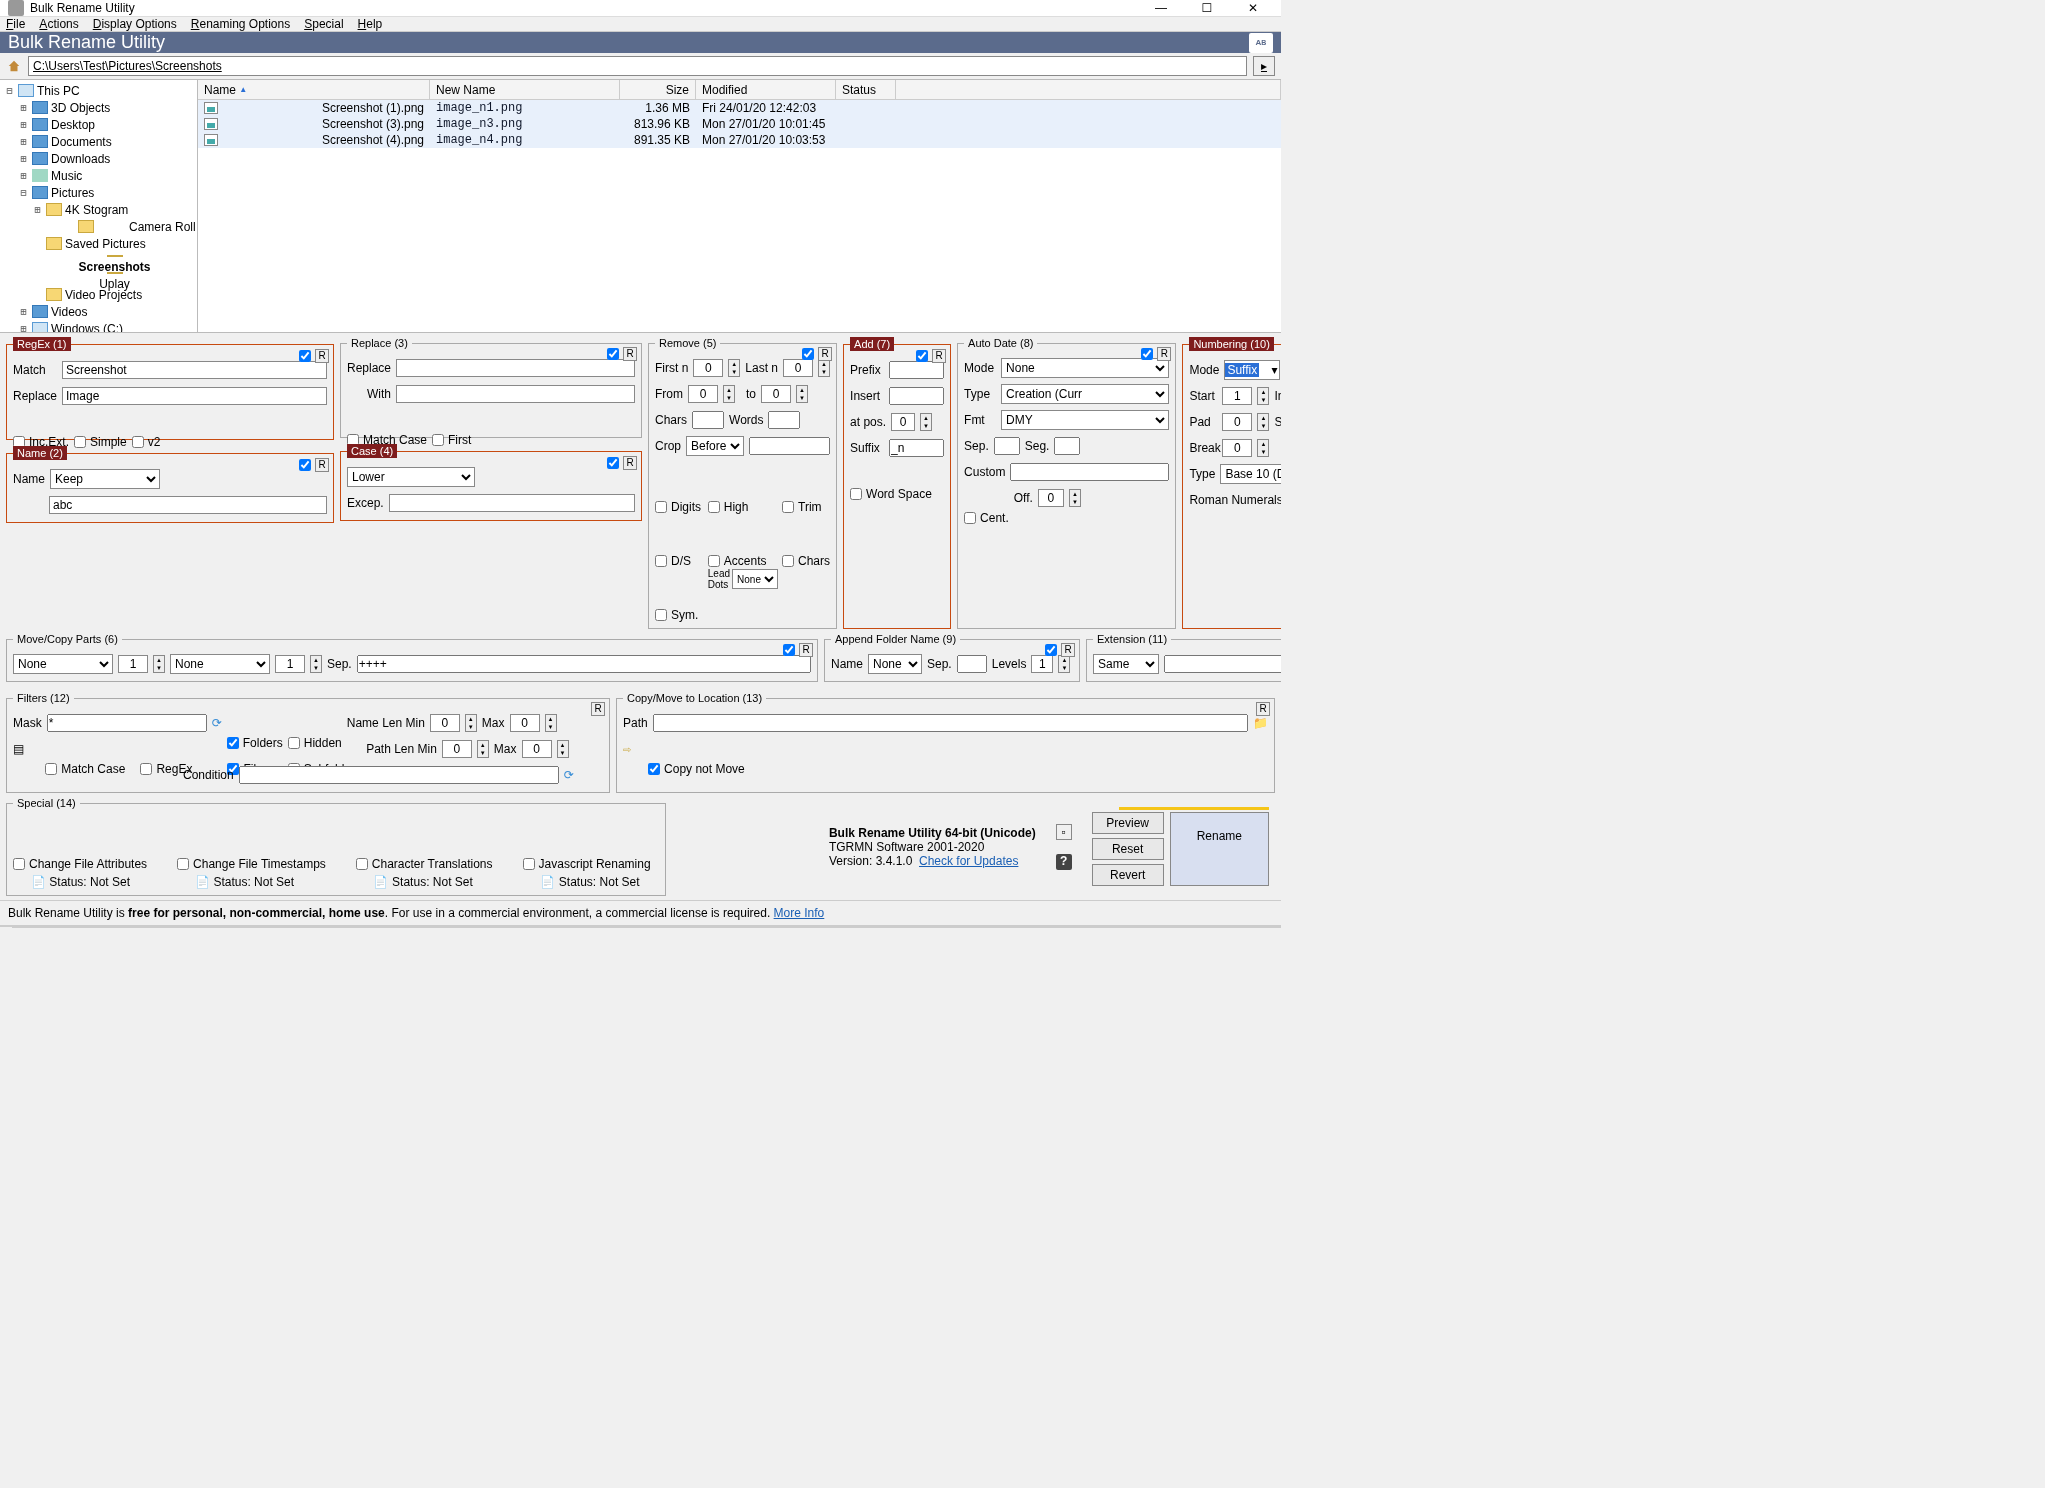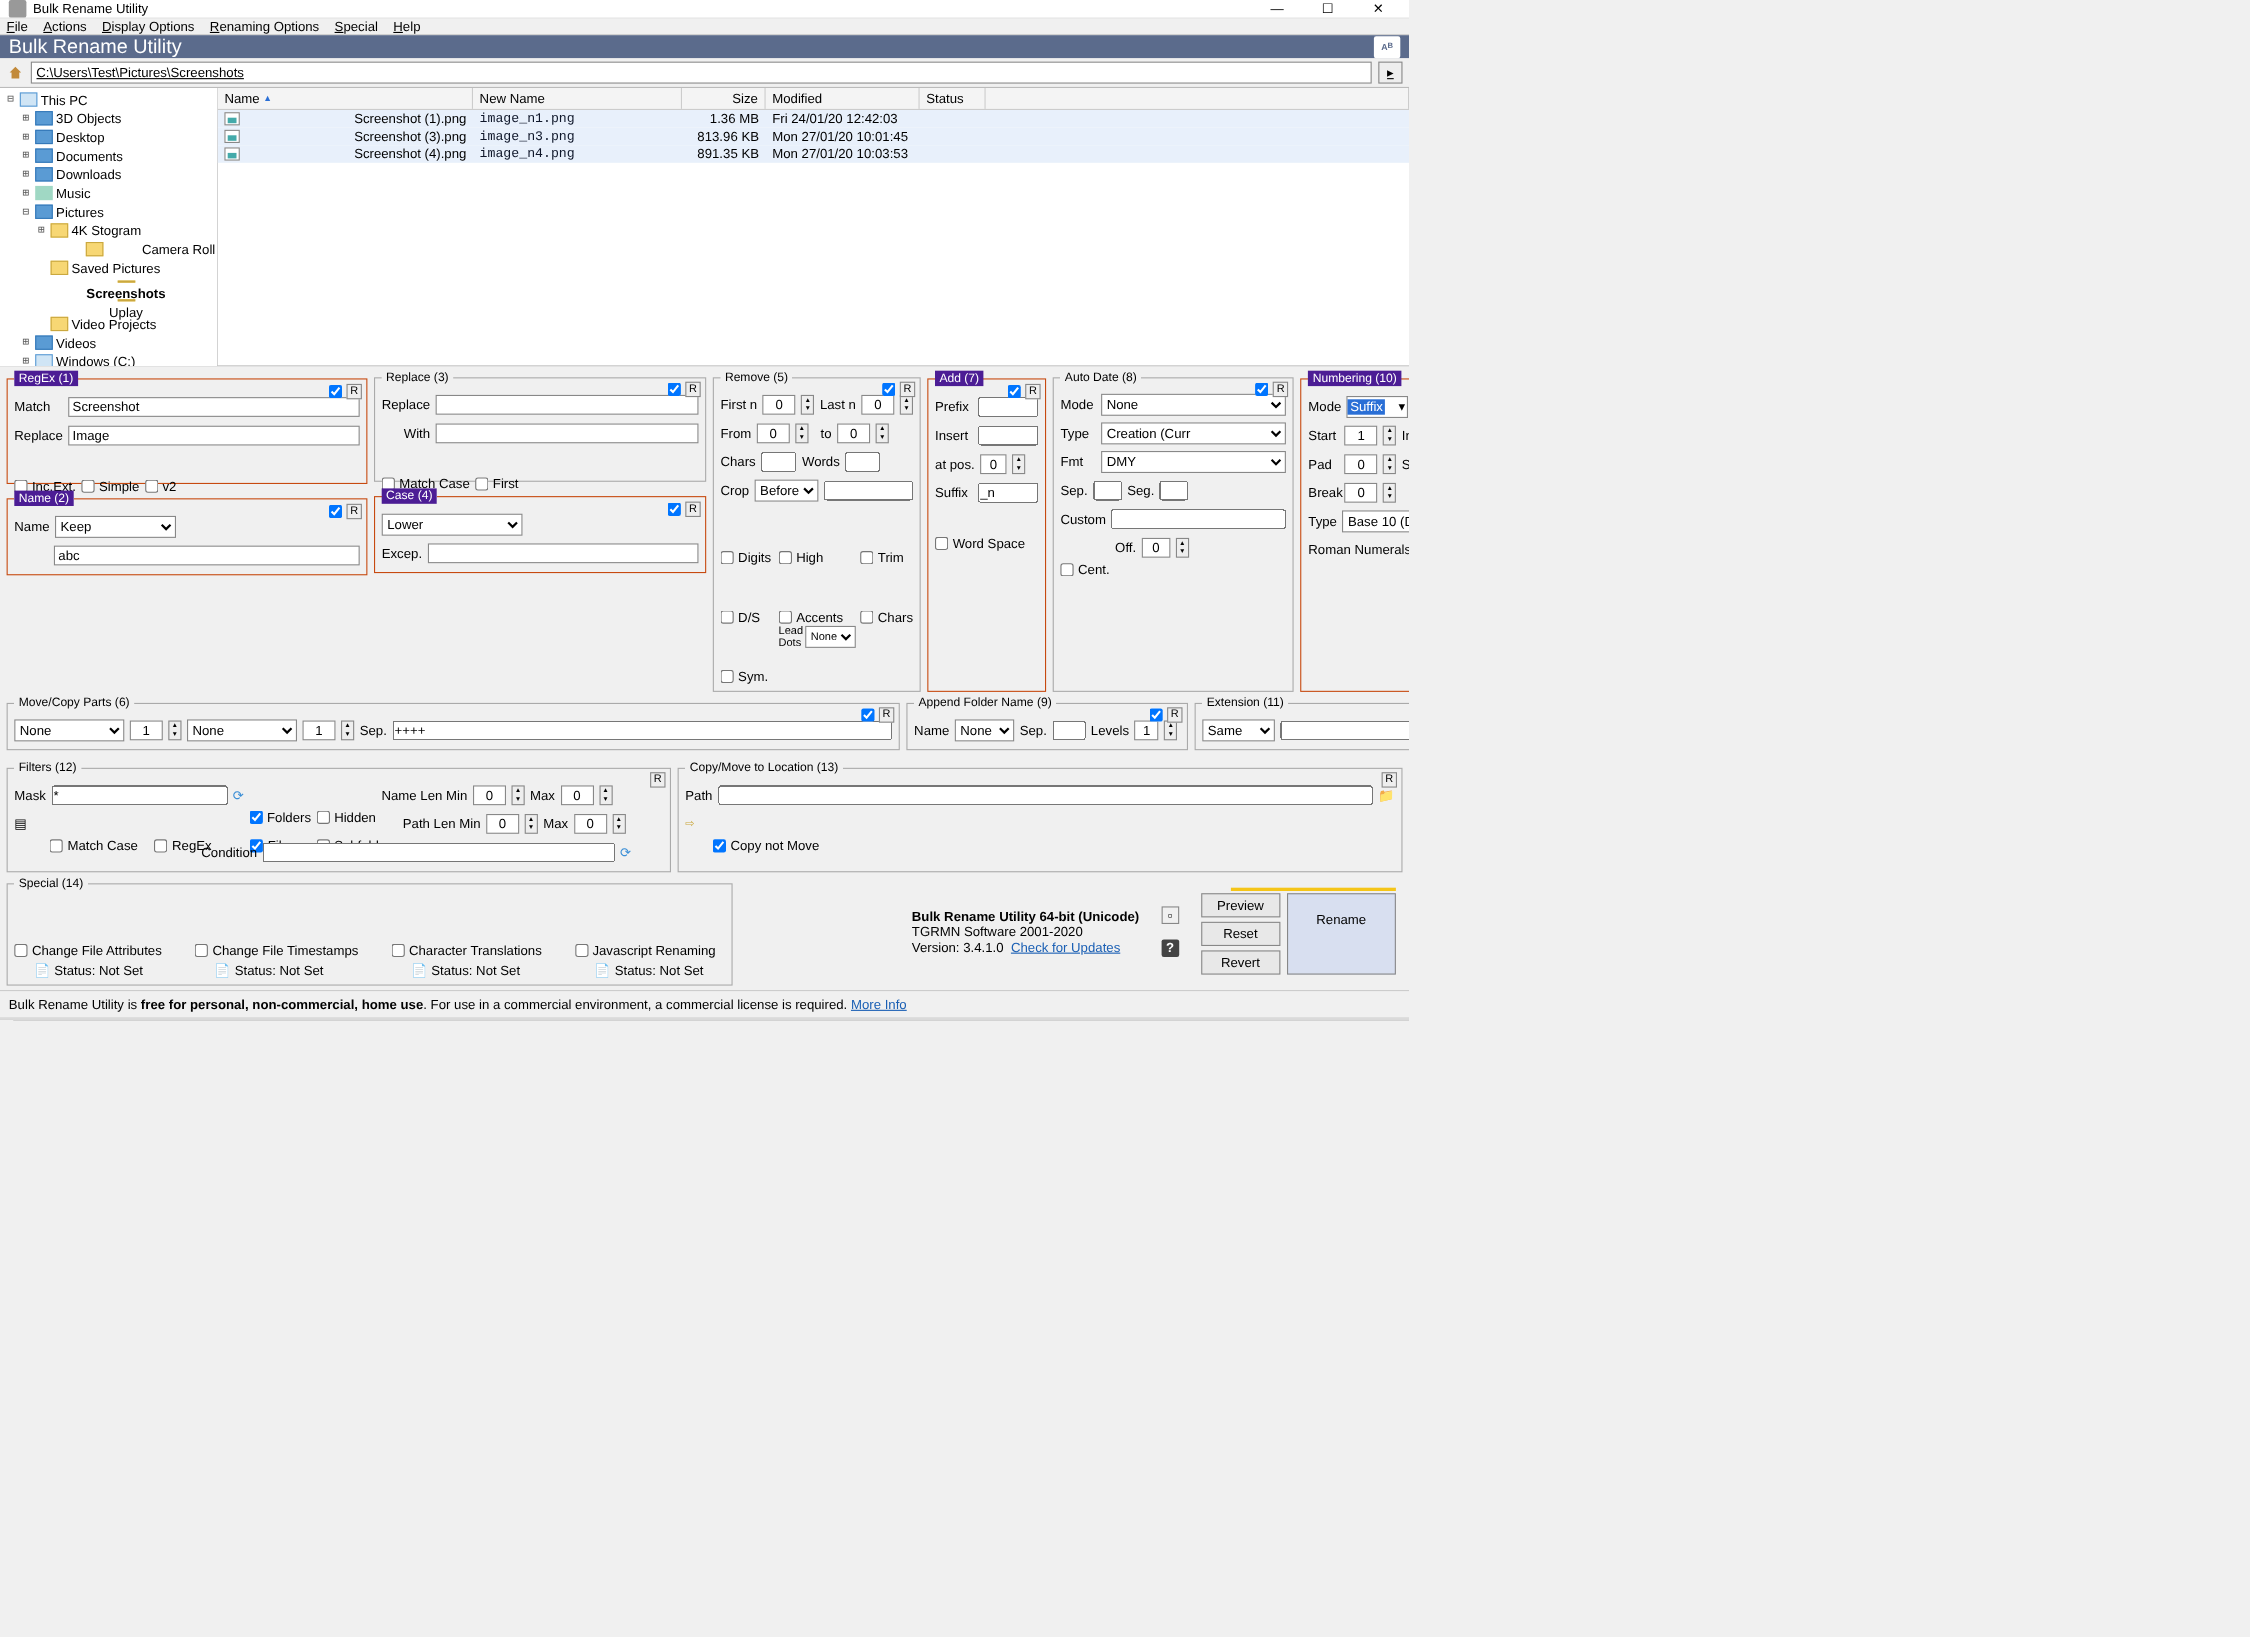--- a/index.html
+++ b/index.html
@@ -41,21 +41,21 @@
 .col-size { width:76px; text-align:right;}
 .col-mod { width:140px;}
 .col-stat { width:60px;}
 .fileicon { width:14px; height:12px; background:#fff; border:1px solid #888; position:relative;}
 .fileicon::after{ content:""; position:absolute; bottom:1px; left:2px; width:8px; height:5px; background:#4aa;}
 .panels-wrap { padding:4px 6px; display:flex; flex-direction:column; gap:4px; }
 .prow { display:flex; gap:6px; }
 fieldset { border:1px solid #aaa; padding:4px 6px 6px 6px; background:#f0f0f0; position:relative;}
 fieldset.active { border:1px solid #c74a10;}
 legend { padding:0 4px; background:#f0f0f0; font-size:11px;}
-legend.active { background:#4c1d95; color:#fff; padding:1px 4px;}
+legend.active { background:#7f1d1d; color:#fff; padding:1px 4px;}
 .tr-controls { position:absolute; top:-2px; right:4px; display:flex; align-items:center; gap:4px;}
 .tr-controls input[type=checkbox]{ width:12px; height:12px;}
 .r-btn { border:1px solid #888; background:#eee; width:14px; height:14px; font-size:10px; line-height:12px; text-align:center; cursor:pointer;}
 .frow { display:flex; align-items:center; gap:5px; margin-top:4px; height:22px;}
 .frow label { white-space:nowrap; }
 input[type=text].fld { border:1px solid #888; height:18px; padding:1px 3px; background:#fff; }
 select.fld { border:1px solid #888; height:20px; background:#fff;}
 .num { width:30px; text-align:center; border:1px solid #888; height:18px; background:#fff;}
 .spin { width:12px; height:18px; border:1px solid #888; background:#eee; display:flex; flex-direction:column;}
 .spin div{ flex:1; font-size:6px; text-align:center; line-height:8px;}

